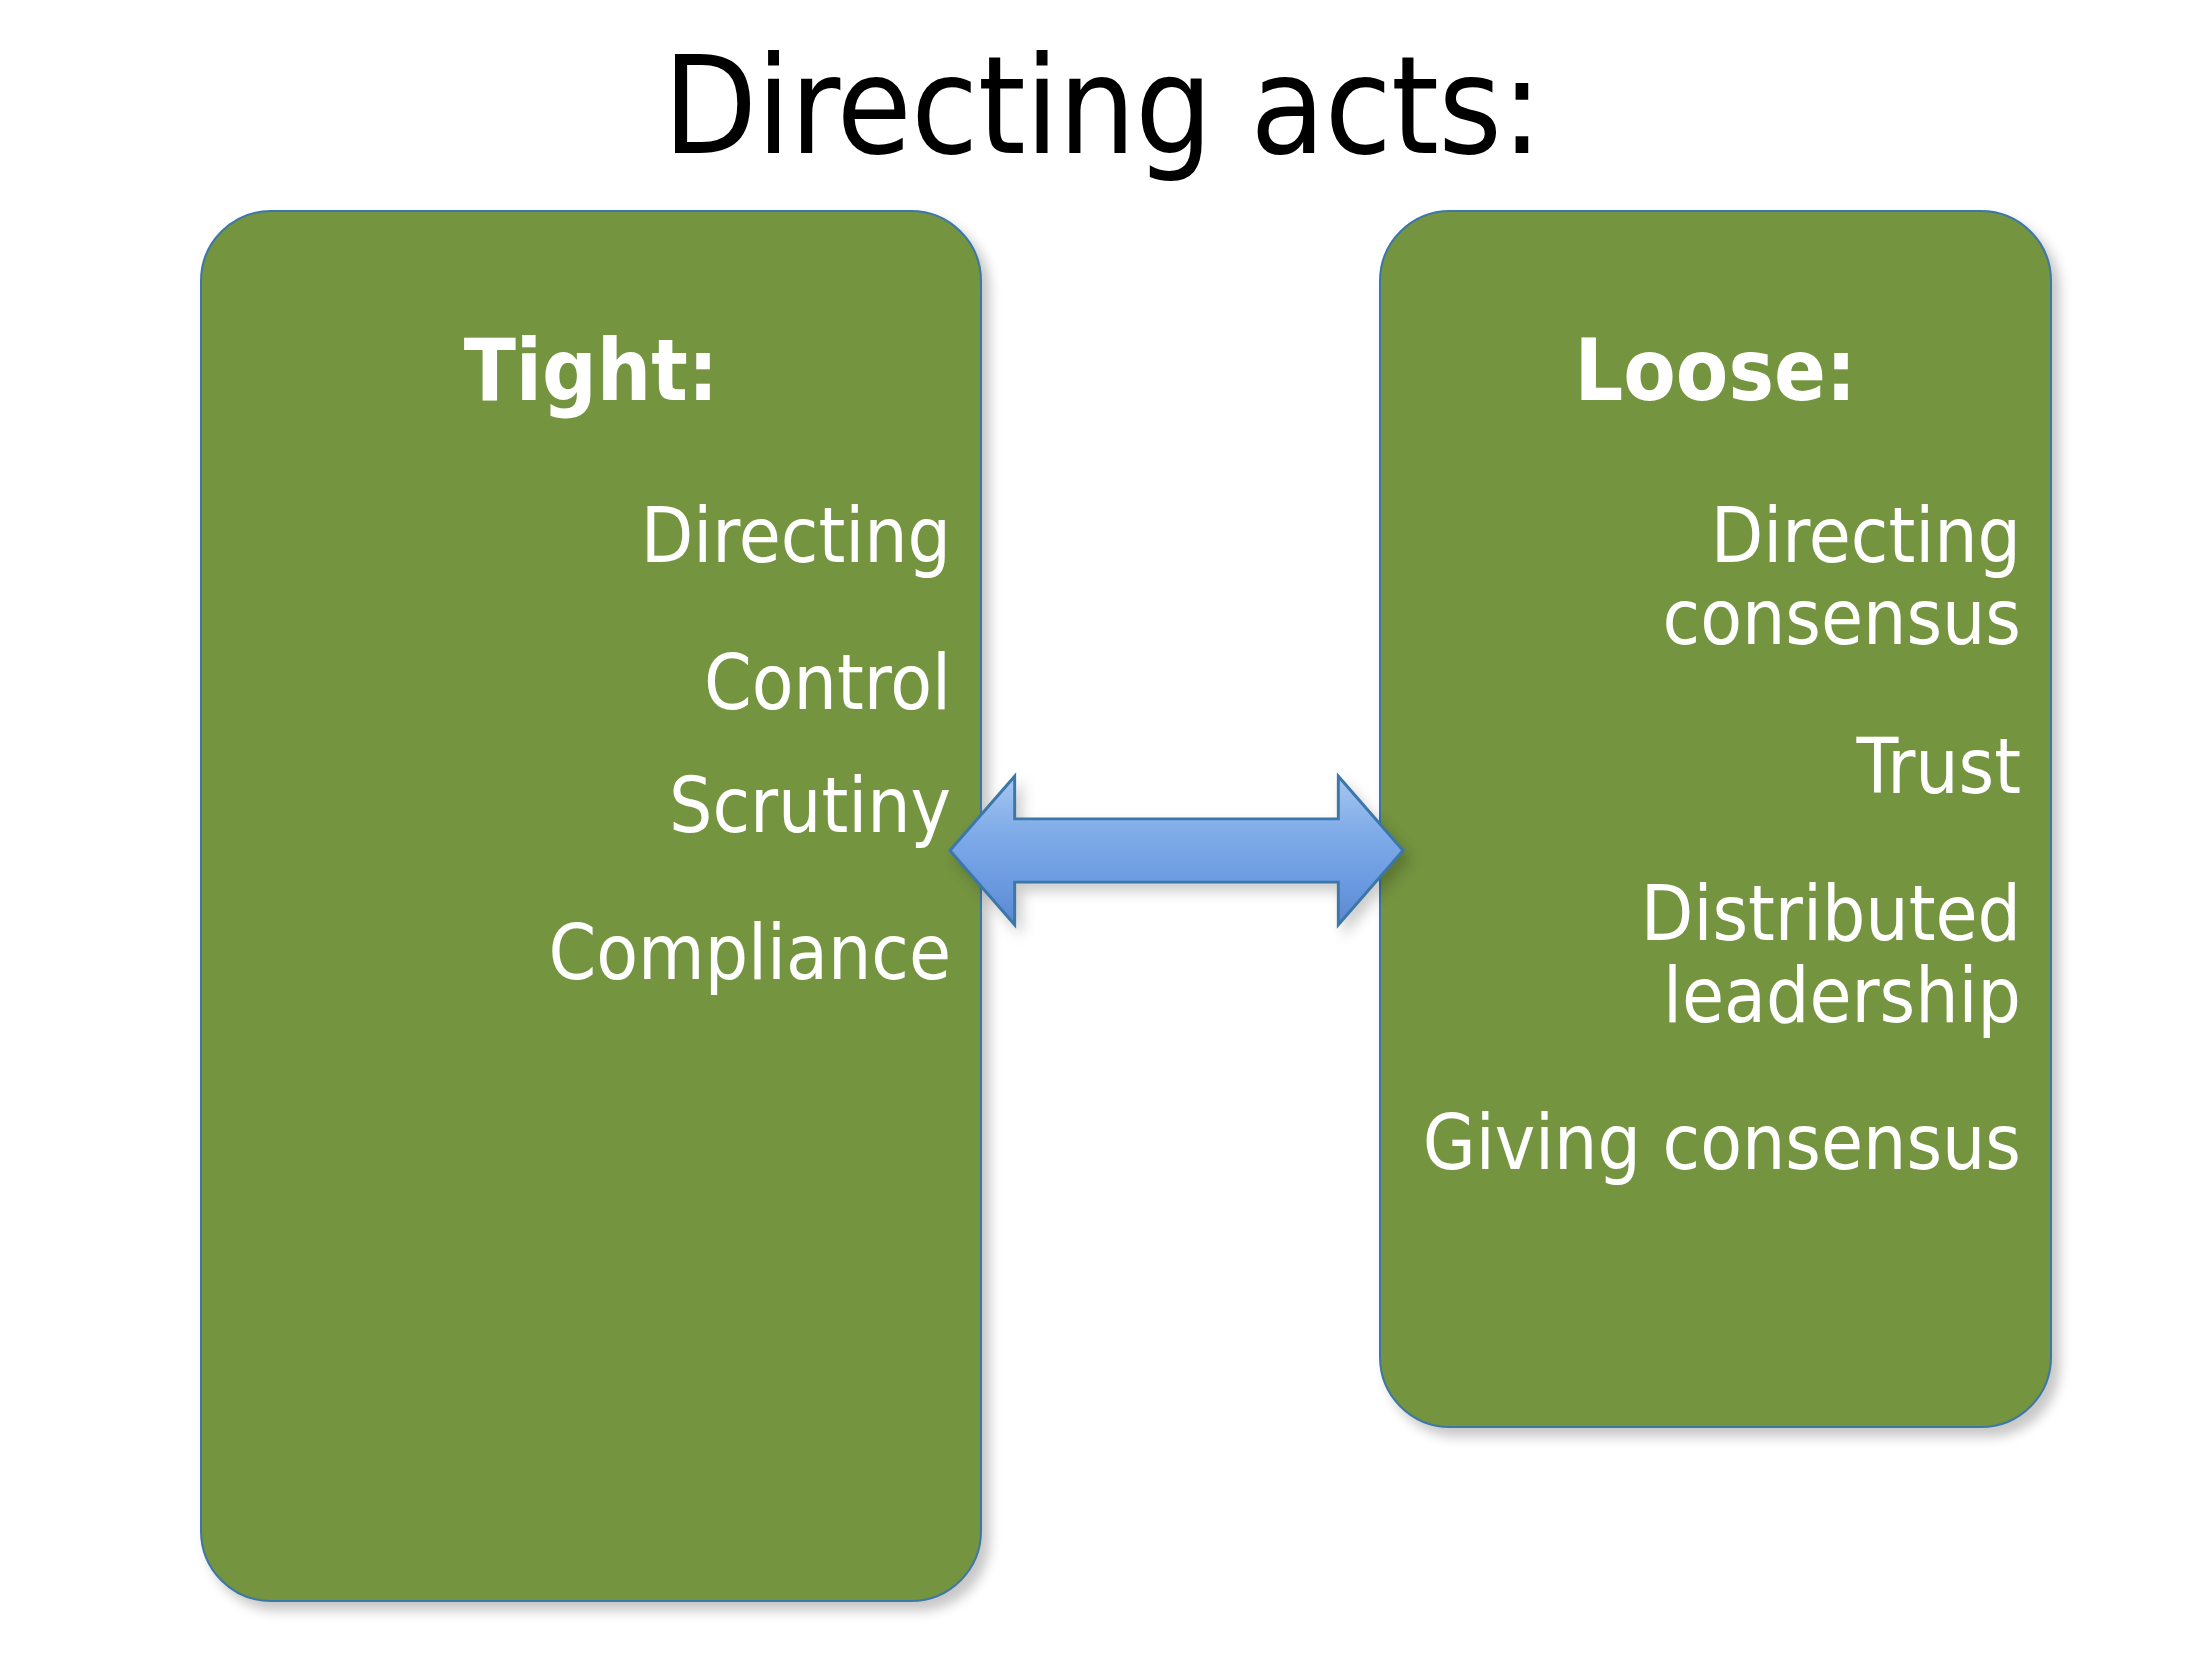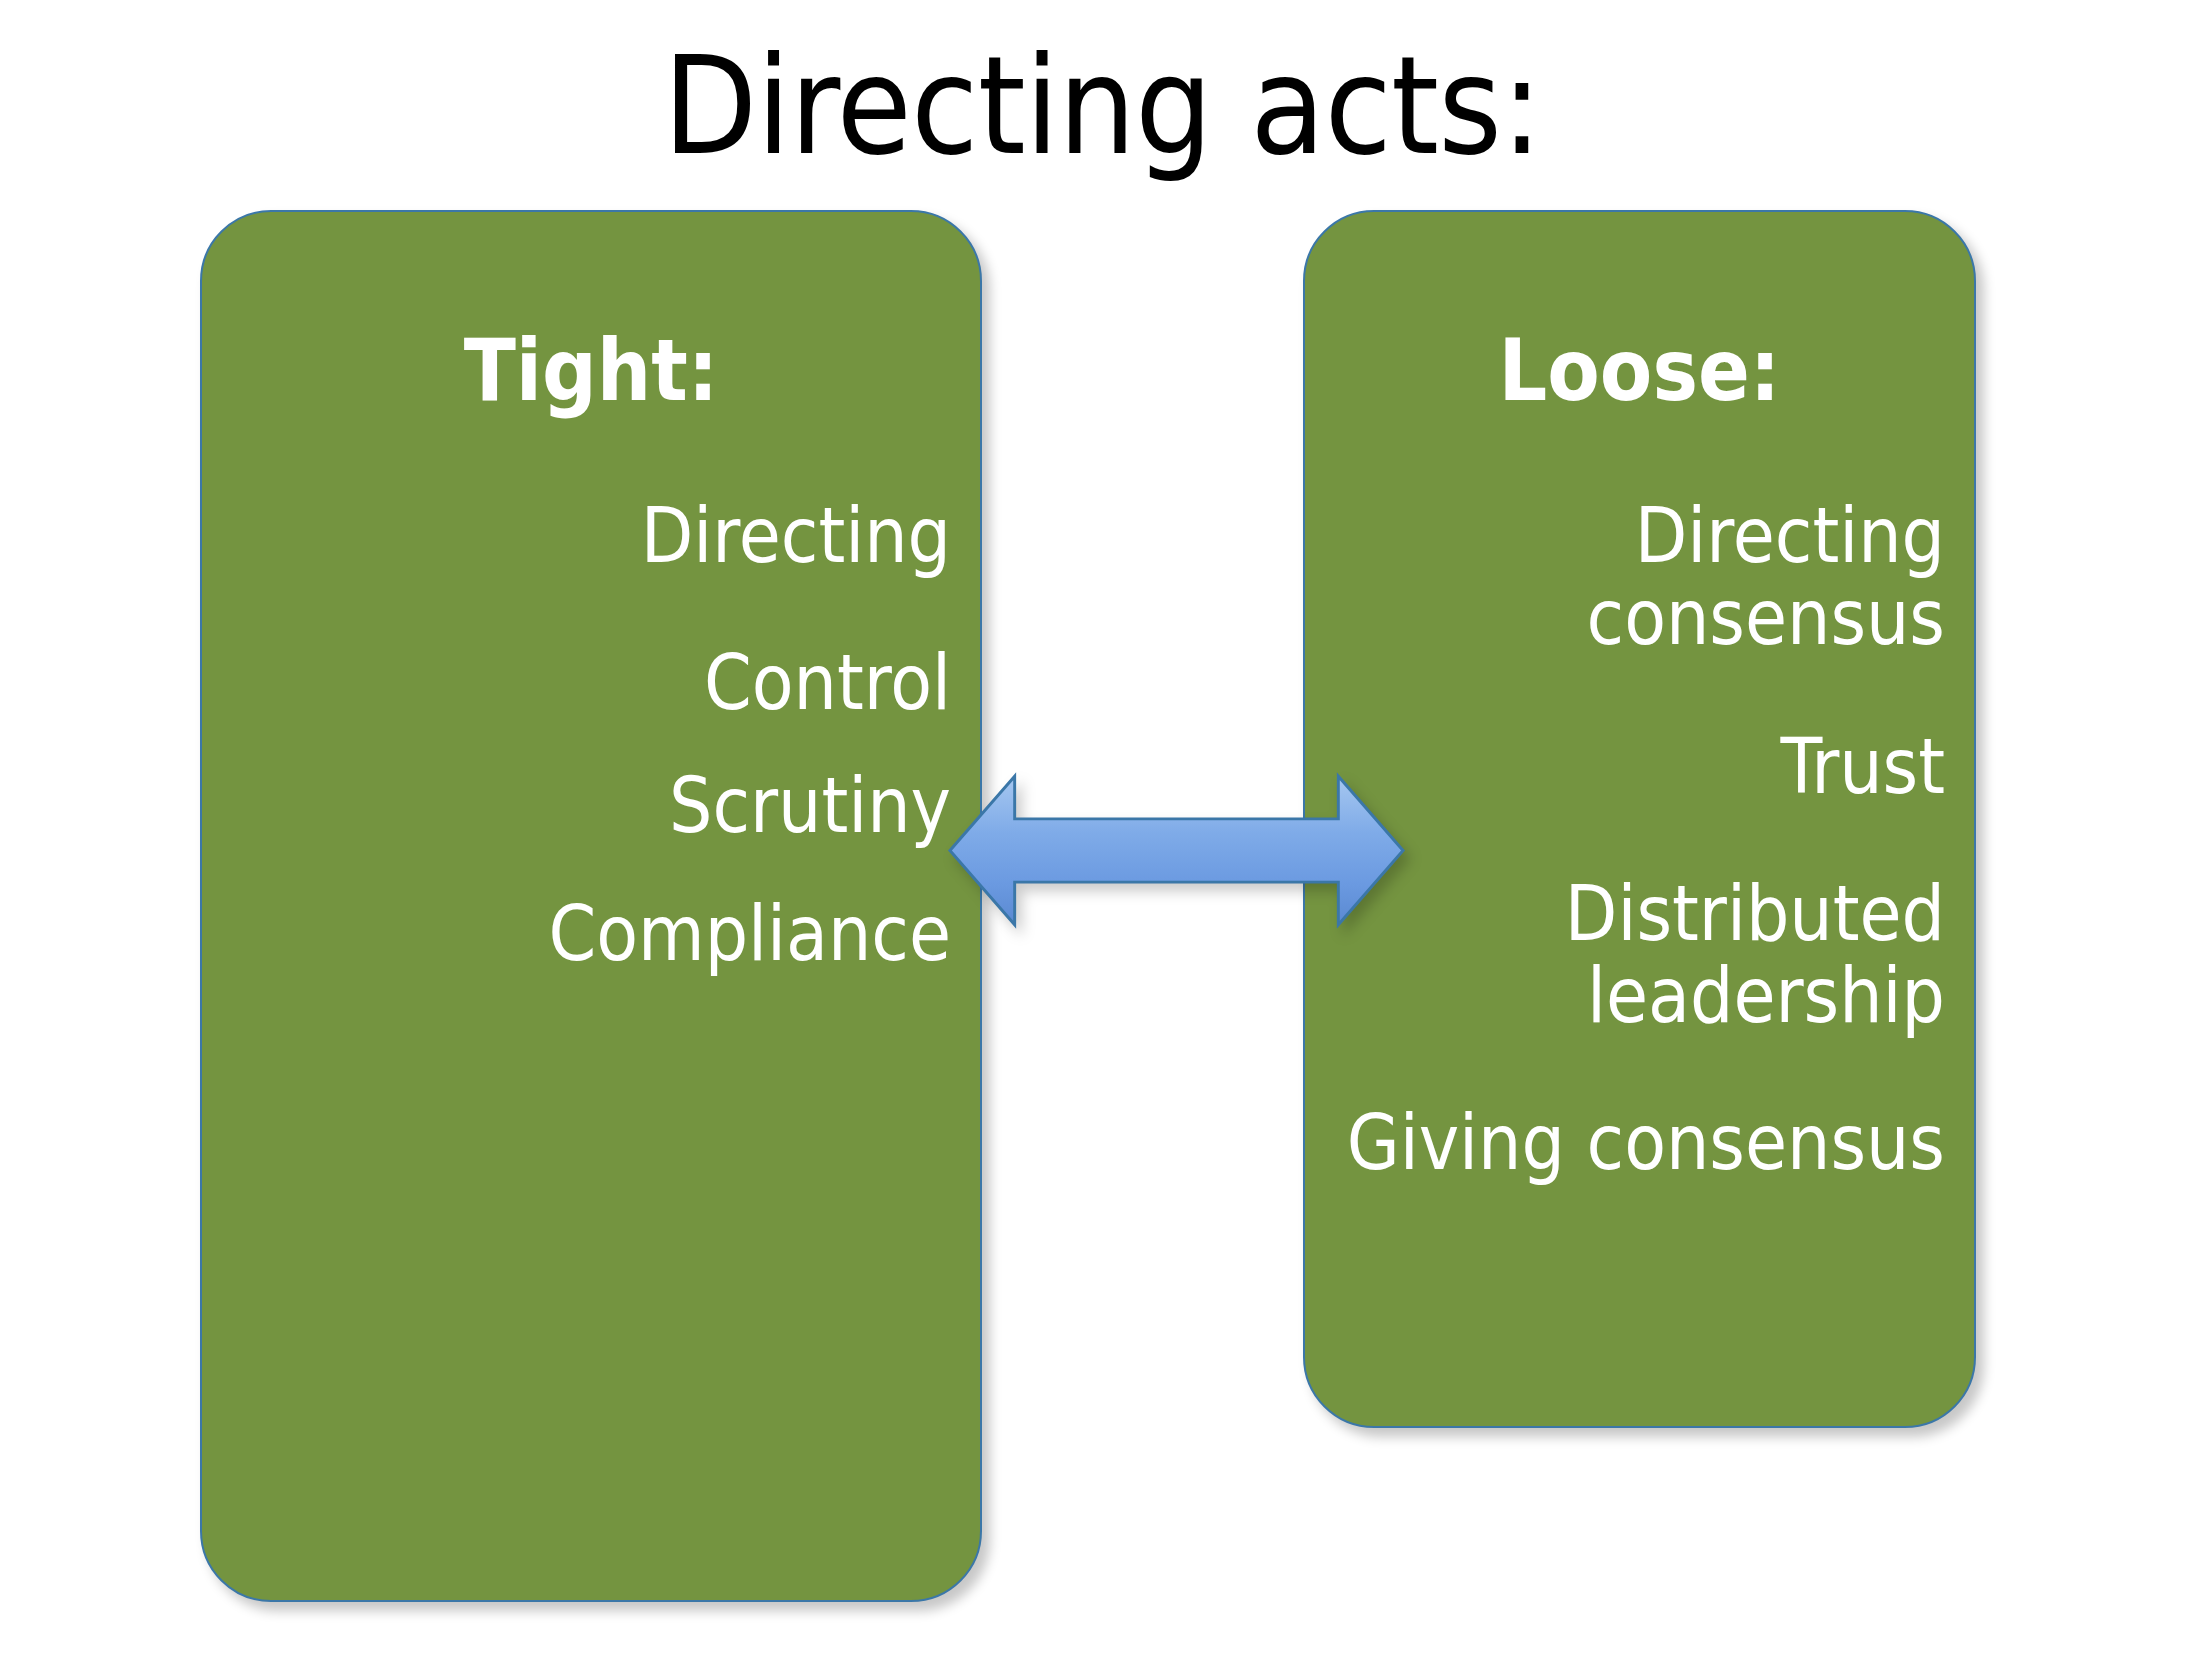--- a/index.html
+++ b/index.html
@@ -53,21 +53,21 @@
   }
 
   .panel-left {
     left: 200px;
     top: 210px;
     width: 782px;
     height: 1392px;
   }
 
   .panel-right {
-    left: 1303px;
+    left: 1379px;
     top: 210px;
     width: 673px;
     height: 1218px;
   }
 
   .panel-heading {
     text-align: center;
     color: #FFFFFF;
     font-family: "DejaVu Sans Condensed", "Liberation Sans Narrow", "Liberation Sans", sans-serif;
     font-weight: bold;
@@ -93,21 +93,21 @@
     font-size: 76px;
     line-height: 1.08;
     padding: 0 29px;
   }
 
   
   .panel-left .panel-item { margin-top: 0; }
   .panel-left .panel-item.i0 { margin-top: 82px; }
   .panel-left .panel-item.i1 { margin-top: 65px; }
   .panel-left .panel-item.i2 { margin-top: 41px; }
-  .panel-left .panel-item.i3 { margin-top: 46px; }
+  .panel-left .panel-item.i3 { margin-top: 65px; }
 
   
   .panel-right .panel-item.i0 { margin-top: 82px; }
   .panel-right .panel-item.i1 { margin-top: 67px; padding-left: 28px; }
   .panel-right .panel-item.i2 { margin-top: 65px; }
   .panel-right .panel-item.i3 { margin-top: 65px; }
 
   
   .arrow-wrap {
     position: absolute;

